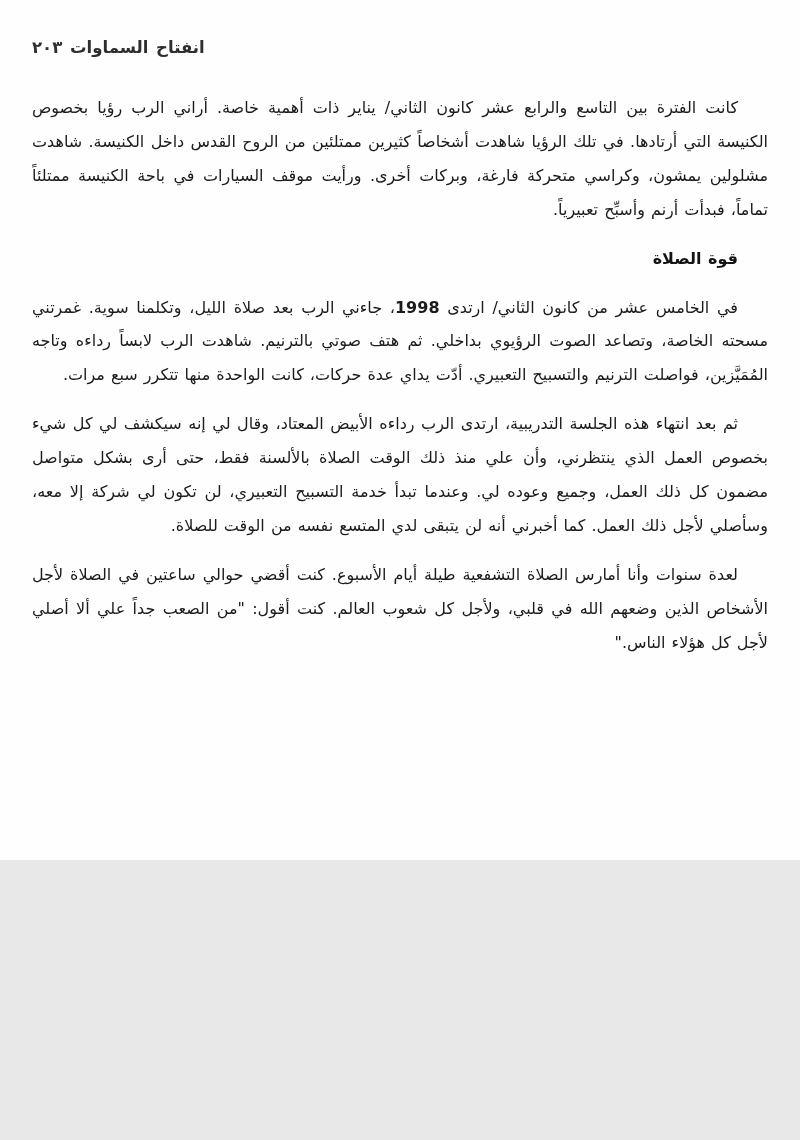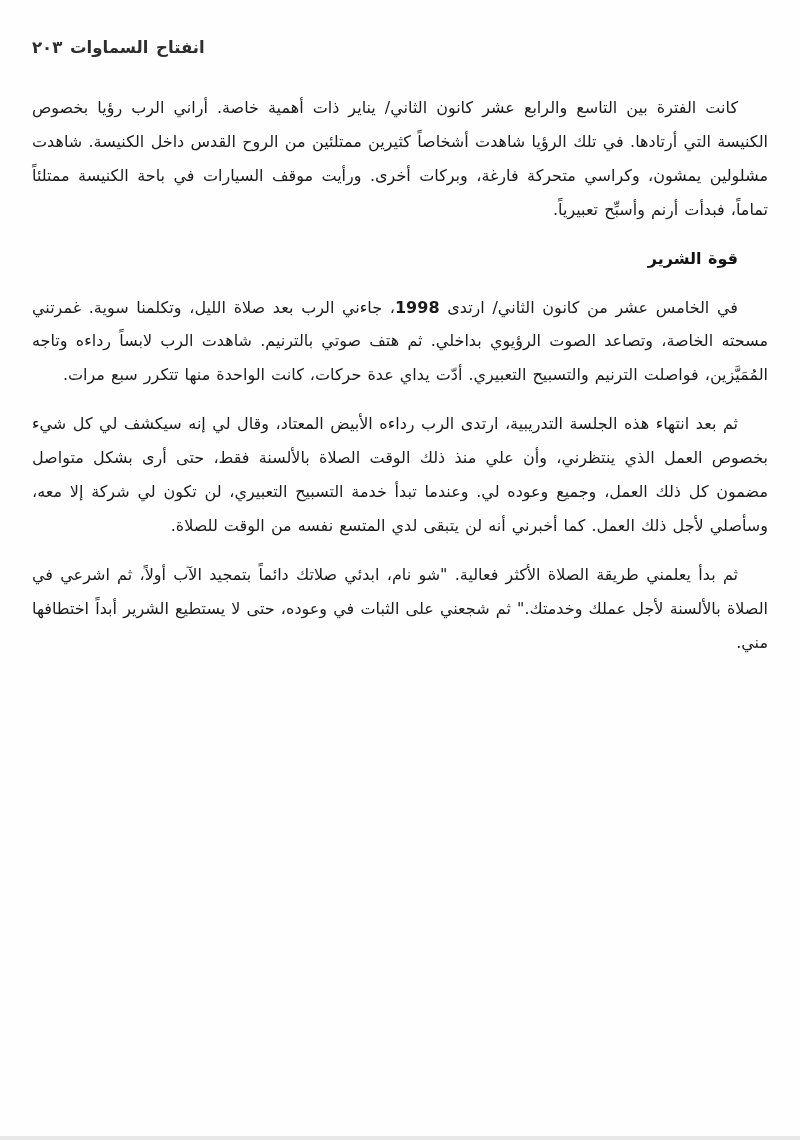--- a/index.html
+++ b/index.html
@@ -3,21 +3,21 @@
 <meta charset="utf-8">
 <style>
   html, body {
     margin: 0;
     padding: 0;
     background: #e8e8e8;
   }
   .page {
     position: relative;
     width: 800px;
-    height: 1136px;
+    height: 860px;
     margin: 0 auto;
     background: #fefefe;
     box-sizing: border-box;
     padding: 38px 32px 0 32px;
     direction: rtl;
     font-family: "DejaVu Sans", sans-serif;
     color: #1b1b1b;
     overflow: hidden;
   }
   .running-head {
@@ -55,24 +55,24 @@
 <body>
 
 <div class="page">
 
   <div class="running-head">انفتاح السماوات ٢٠٣</div>
 
   <div class="body-text">
 
     <p>كانت الفترة بين التاسع والرابع عشر كانون الثاني/ يناير ذات أهمية خاصة. أراني الرب رؤيا بخصوص الكنيسة التي أرتادها. في تلك الرؤيا شاهدت أشخاصاً كثيرين ممتلئين من الروح القدس داخل الكنيسة. شاهدت مشلولين يمشون، وكراسي متحركة فارغة، وبركات أخرى. ورأيت موقف السيارات في باحة الكنيسة ممتلئاً تماماً، فبدأت أرنم وأسبِّح تعبيرياً.</p>
 
-    <p class="section-title">قوة الشرير</p>
+    <p class="section-title">قوة الصلاة</p>
 
     <p><span>في الخامس عشر من كانون الثاني/ ارتدى </span><span class="bold-year">1998</span><span>، جاءني الرب بعد صلاة الليل، وتكلمنا سوية. غمرتني مسحته الخاصة، وتصاعد الصوت الرؤيوي بداخلي. ثم هتف صوتي بالترنيم. شاهدت الرب لابساً رداءه وتاجه المُمَيَّزين، فواصلت الترنيم والتسبيح التعبيري. أدّت يداي عدة حركات، كانت الواحدة منها تتكرر سبع مرات.</span></p>
 
     <p>ثم بعد انتهاء هذه الجلسة التدريبية، ارتدى الرب رداءه الأبيض المعتاد، وقال لي إنه سيكشف لي كل شيء بخصوص العمل الذي ينتظرني، وأن علي منذ ذلك الوقت الصلاة بالألسنة فقط، حتى أرى بشكل متواصل مضمون كل ذلك العمل، وجميع وعوده لي. وعندما تبدأ خدمة التسبيح التعبيري، لن تكون لي شركة إلا معه، وسأصلي لأجل ذلك العمل. كما أخبرني أنه لن يتبقى لدي المتسع نفسه من الوقت للصلاة.</p>
 
+    <p>لعدة سنوات وأنا أمارس الصلاة التشفعية طيلة أيام الأسبوع. كنت أقضي حوالي ساعتين في الصلاة لأجل الأشخاص الذين وضعهم الله في قلبي، ولأجل كل شعوب العالم. كنت أقول: "من الصعب جداً علي ألا أصلي لأجل كل هؤلاء الناس."</p>
 
 
-    <p>ثم بدأ يعلمني طريقة الصلاة الأكثر فعالية. "شو نام، ابدئي صلاتك دائماً بتمجيد الآب أولاً، ثم اشرعي في الصلاة بالألسنة لأجل عملك وخدمتك." ثم شجعني على الثبات في وعوده، حتى لا يستطيع الشرير أبداً اختطافها مني.</p>
 
   </div>
 </div>
 
 </body></html>

